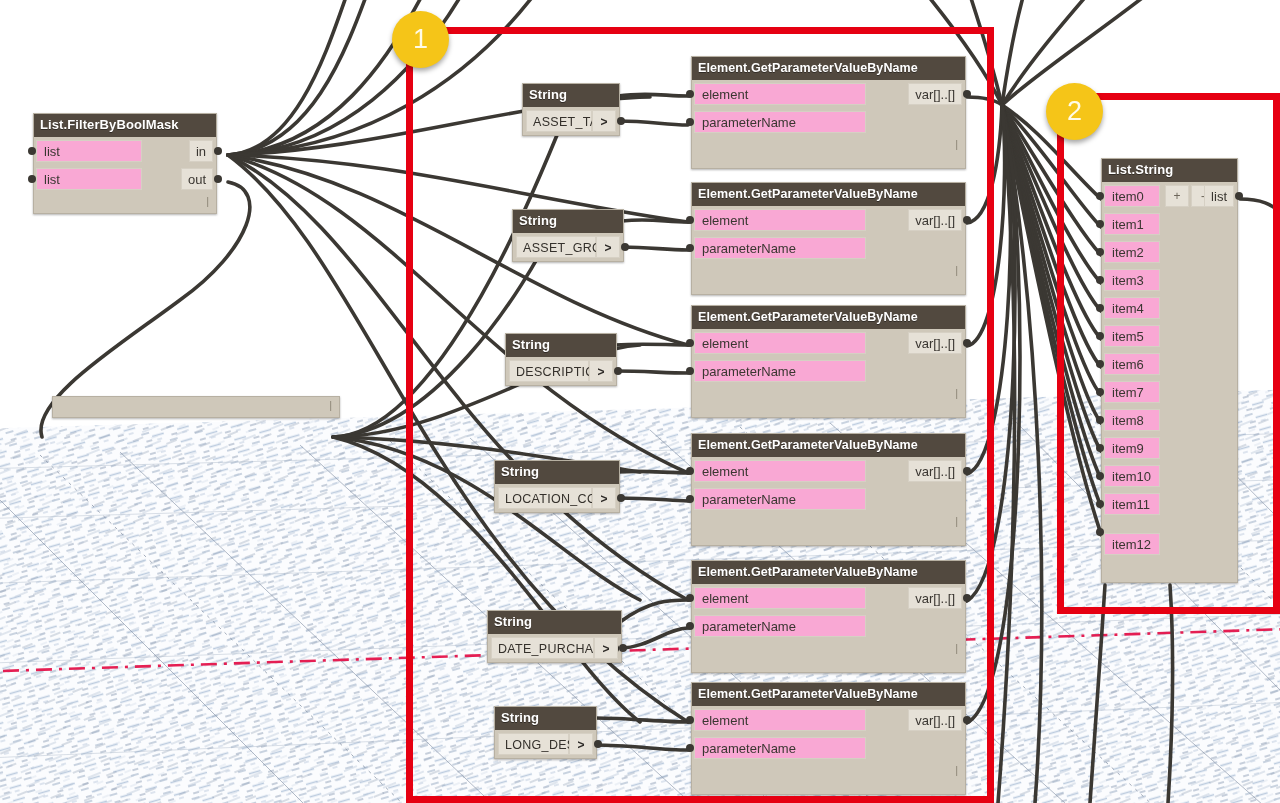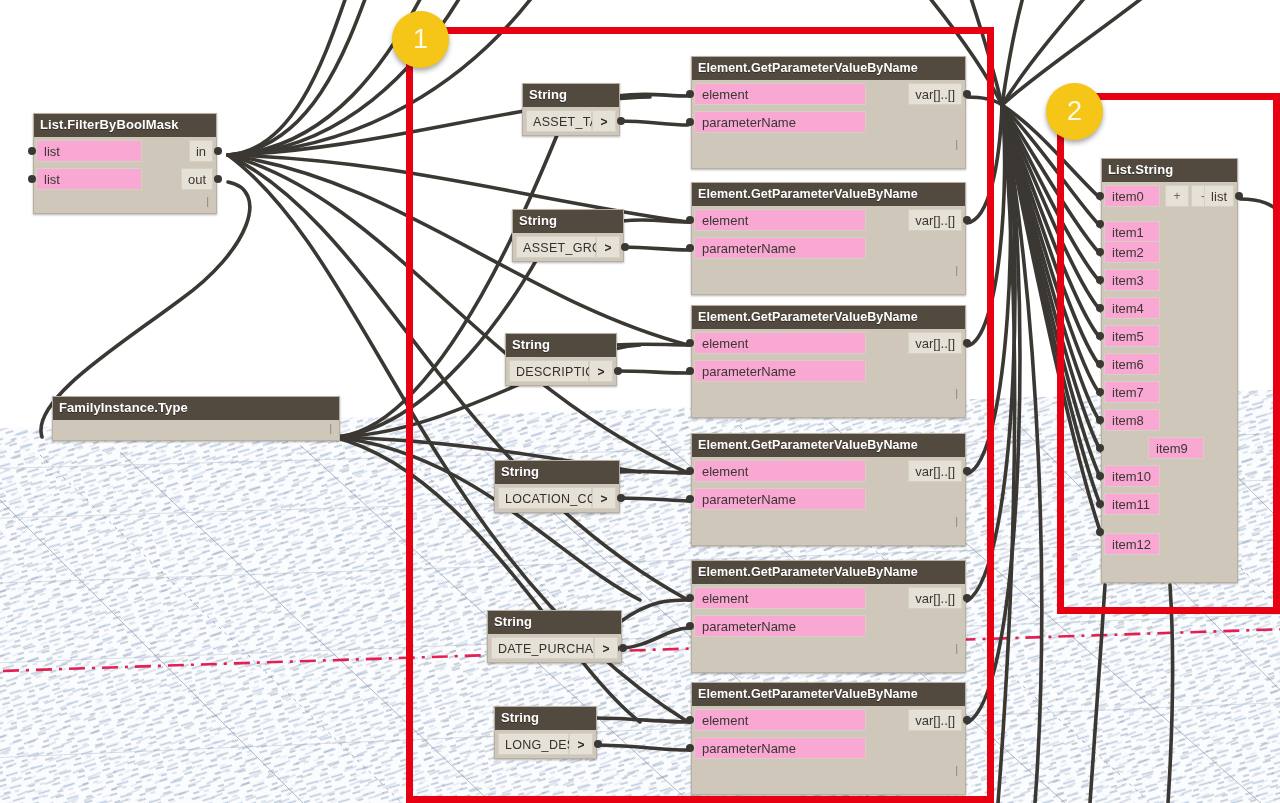--- a/index.html
+++ b/index.html
@@ -206,41 +206,40 @@
             <div class="pin" style="width: 105.56px;">list</div>
             <div class="pout">out</div>
             <span class="portdot r"></span>
           </div>
           <div class="pfoot">
             <span class="tick">|</span>
           </div>
         </div>
       </div>
       <div class="node" style="left: 52px; top: 396px; width: 286px;">
-        <div class="hdr">FamilyInstance.Type</div>
         <div class="body">
           <div class="pfoot">
             <span class="tick">|</span>
           </div>
         </div>
       </div>
       <div class="node" style="left: 1101px; top: 158px; width: 135px;">
         <div class="hdr">List.String</div>
         <div class="body">
           <div class="prow">
             <span class="portdot l"></span>
             <div class="pin" style="width: 56px;">item0</div>
             <div class="plusmin" style="left: 63px;">+</div>
             <div class="plusmin" style="left: 89px;">-</div>
             <div class="pout">list</div>
             <span class="portdot r"></span>
           </div>
           <div class="prow">
             <span class="portdot l"></span>
-            <div class="pin" style="width: 56px; margin-top: 8px;">item1</div>
+            <div class="pin" style="width: 56px;">item1</div>
           </div>
           <div class="prow">
             <span class="portdot l"></span>
             <div class="pin" style="width: 56px;">item2</div>
           </div>
           <div class="prow">
             <span class="portdot l"></span>
             <div class="pin" style="width: 56px;">item3</div>
           </div>
           <div class="prow">
@@ -258,21 +257,21 @@
           <div class="prow">
             <span class="portdot l"></span>
             <div class="pin" style="width: 56px;">item7</div>
           </div>
           <div class="prow">
             <span class="portdot l"></span>
             <div class="pin" style="width: 56px;">item8</div>
           </div>
           <div class="prow">
             <span class="portdot l"></span>
-            <div class="pin" style="width: 56px; margin-left: 44px;">item9</div>
+            <div class="pin" style="width: 56px;">item9</div>
           </div>
           <div class="prow">
             <span class="portdot l"></span>
             <div class="pin" style="width: 56px;">item10</div>
           </div>
           <div class="prow">
             <span class="portdot l"></span>
             <div class="pin" style="width: 56px;">item11</div>
           </div>
           <div class="prow">

